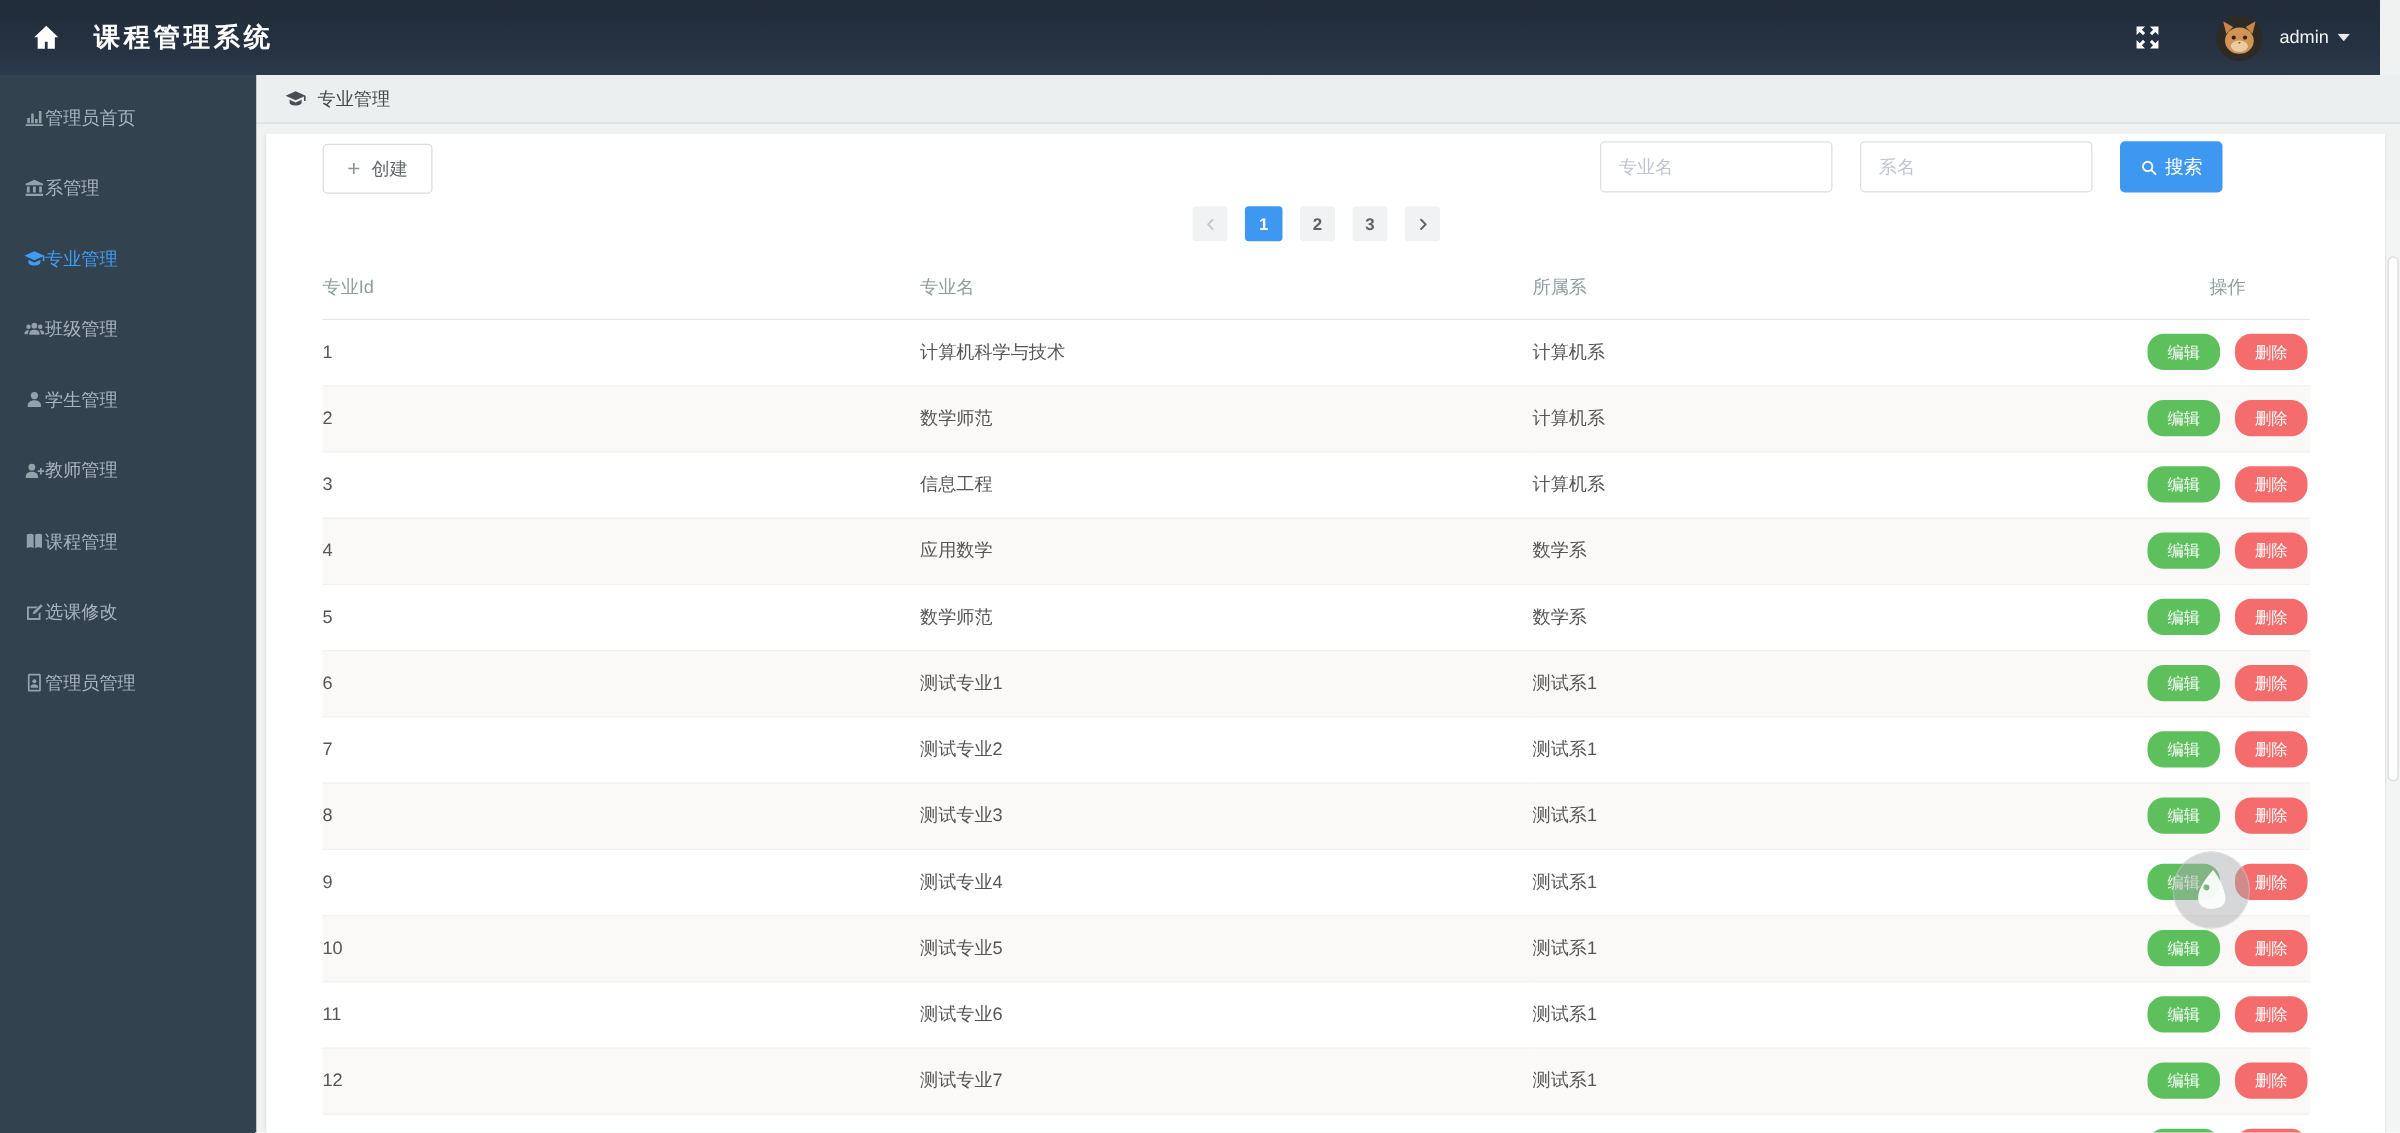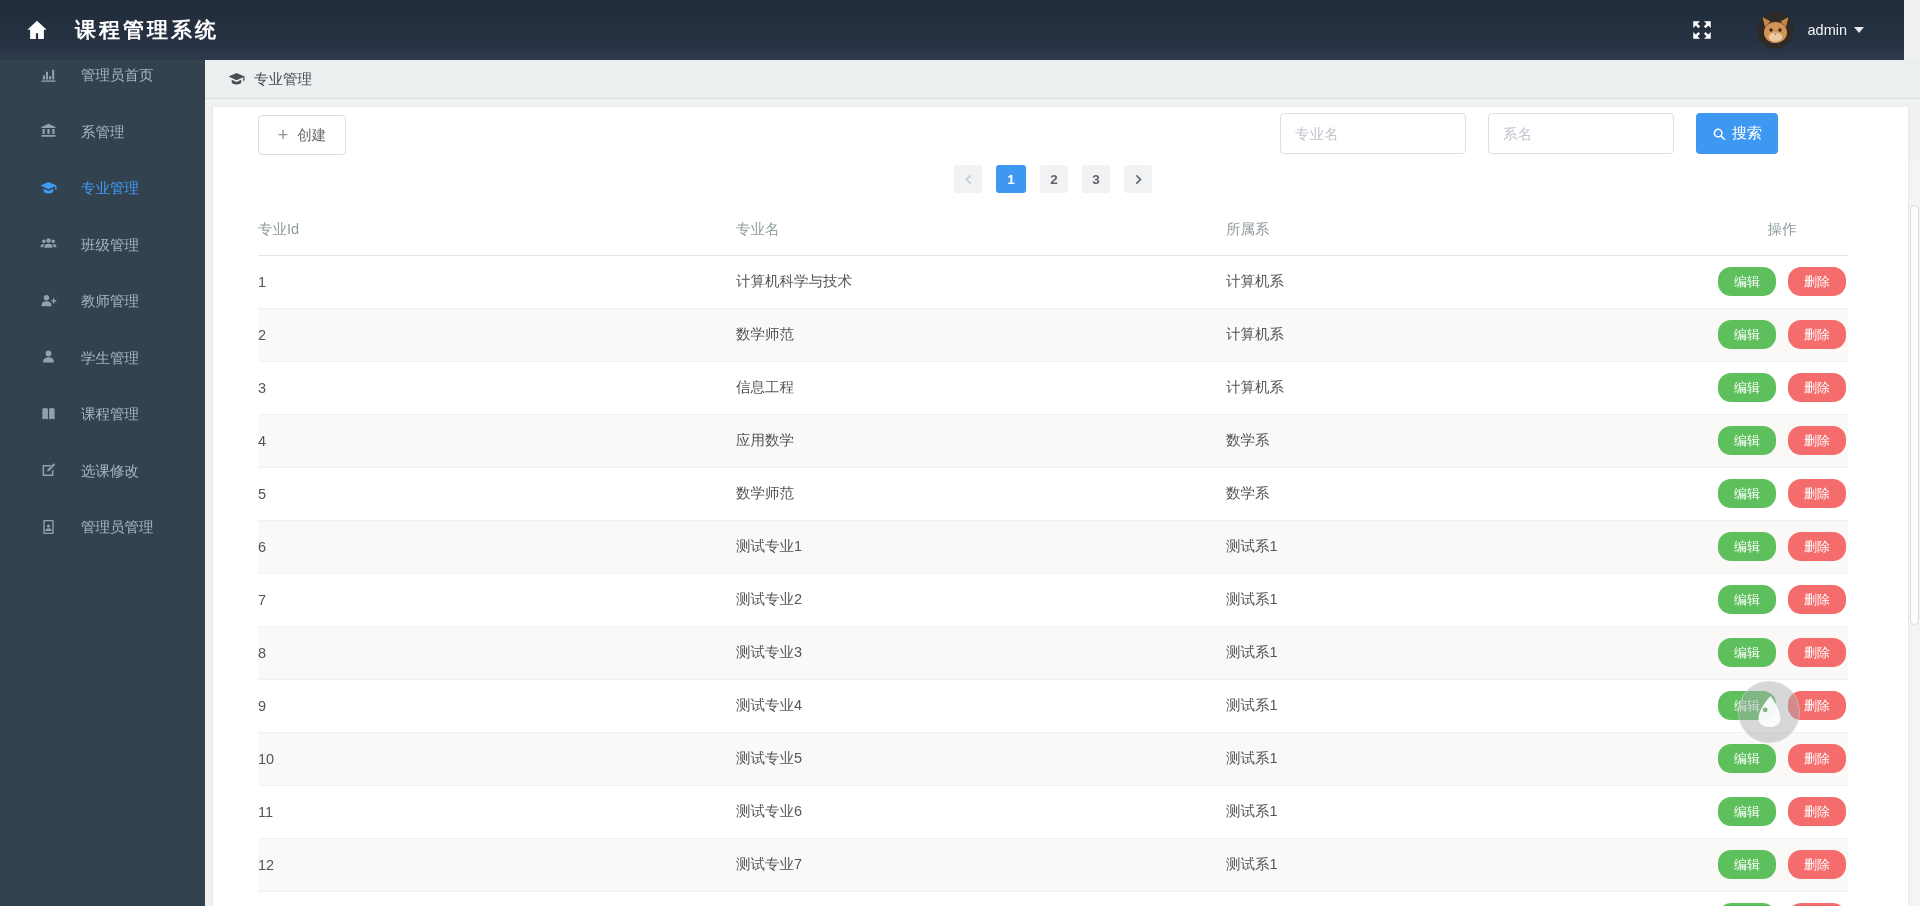--- a/index.html
+++ b/index.html
@@ -20,37 +20,37 @@
   
   .header {
     position:absolute; top:0; left:0; right:16px; height:60px;
     background:linear-gradient(180deg,#212b3a 0%,#263242 65%,#2d3a4b 100%);
     display:flex; align-items:center; color:#fff; z-index:30;
   }
   .brand { display:flex; align-items:center; gap:27px; padding-left:26px; }
   .home-icon { width:22px; height:22px; display:flex; color:#fff; }
   .home-icon svg { width:22px; height:22px; }
   .brand-title { font-size:21px; font-weight:bold; letter-spacing:3px; color:#fff; }
-  .header-right { margin-left:auto; display:flex; align-items:center; padding-right:40px; }
+  .header-right { margin-left:auto; display:flex; align-items:center; padding-right:24px; }
   .expand-icon { width:20px; height:20px; color:#fff; margin-right:45px; cursor:pointer; }
   .expand-icon svg { width:20px; height:20px; }
   .avatar { width:37px; height:37px; border-radius:50%; overflow:hidden; margin-right:14px; cursor:pointer; flex:none; }
   .avatar svg { display:block; }
   .user-name { font-size:14.5px; color:#f2f4f6; margin-right:7px; cursor:pointer; }
   .caret-down-icon { width:10px; height:6px; color:#e8eaec; display:flex; cursor:pointer; }
   .caret-down-icon svg { width:10px; height:6px; }
 
   
   .sidebar {
     position:absolute; top:60px; left:0; bottom:0; width:205px;
     background:var(--sidebar-bg); padding-top:6px; z-index:20;
   }
   .nav-item {
-    height:56.5px; display:flex; align-items:flex-start; gap:24px;
-    padding-left:39px; color:#a9b6c0; font-size:14.5px; cursor:pointer;
+    height:56.5px; display:flex; align-items:center; gap:0;
+    padding-left:18px; color:#a9b6c0; font-size:14.5px; cursor:pointer;
   }
   .nav-icon { width:18px; height:17px; display:flex; align-items:center; justify-content:center; color:#93a1ab; flex:none; }
   .nav-icon svg { width:17px; height:16px; }
   .nav-item.active, .nav-item.active .nav-icon { color:#3f9df5; }
 
   
   .main { position:absolute; top:60px; left:205px; right:0; bottom:0; overflow:hidden; }
   .breadcrumb-bar {
     height:39px; background:#ecefef; border-bottom:1px solid #dbdede;
     display:flex; align-items:center; gap:9px; padding-left:23px;
@@ -216,37 +216,37 @@
           <path d="M8 7.7c-2.4 0-4.1 1.3-4.1 3v1h8.2v-1c0-1.7-1.7-3-4.1-3z"></path>
           <path d="M2.9 8.1C1.3 8.3.1 9.2.1 10.4v.9h2.7v-.6c0-1 .5-1.9 1.3-2.4-.4-.1-.8-.2-1.2-.2zM13.1 8.1c-.4 0-.8.1-1.2.2.8.5 1.3 1.4 1.3 2.4v.6h2.7v-.9c0-1.2-1.2-2.1-2.8-2.3z"></path>
         </svg>
       </span>
       <span>班级管理</span>
     </div>
 
     <div class="nav-item">
       <span class="nav-icon">
         <svg viewBox="0 0 16 16" fill="currentColor">
+          <circle cx="8" cy="4.4" r="2.9"></circle>
+          <path d="M8 8.2c-3.1 0-5.3 1.7-5.3 4v1.3h10.6v-1.3c0-2.3-2.2-4-5.3-4z"></path>
+        </svg>
+      </span>
+      <span>学生管理</span>
+    </div>
+
+    <div class="nav-item">
+      <span class="nav-icon">
+        <svg viewBox="0 0 16 16" fill="currentColor">
           <circle cx="6" cy="4.7" r="2.7"></circle>
           <path d="M6 8.3c-2.9 0-4.9 1.5-4.9 3.7v1.3h9.8V12c0-2.2-2-3.7-4.9-3.7z"></path>
           <path d="M12.5 5.3h1.4v5.2h-1.4z"></path>
           <path d="M10.6 7.2h5.2v1.4h-5.2z"></path>
         </svg>
       </span>
       <span>教师管理</span>
-    </div>
-
-    <div class="nav-item">
-      <span class="nav-icon">
-        <svg viewBox="0 0 16 16" fill="currentColor">
-          <circle cx="8" cy="4.4" r="2.9"></circle>
-          <path d="M8 8.2c-3.1 0-5.3 1.7-5.3 4v1.3h10.6v-1.3c0-2.3-2.2-4-5.3-4z"></path>
-        </svg>
-      </span>
-      <span>学生管理</span>
     </div>
 
     <div class="nav-item">
       <span class="nav-icon">
         <svg viewBox="0 0 16 16" fill="currentColor">
           <path d="M7.4 2.7C6.2 1.8 3.9 1.7 1.9 2.5v10.9c2-.8 4.3-.7 5.5.2V2.7zM8.6 2.7v10.9c1.2-.9 3.5-1 5.5-.2V2.5c-2-.8-4.3-.7-5.5.2z"></path>
         </svg>
       </span>
       <span>课程管理</span>
     </div>

